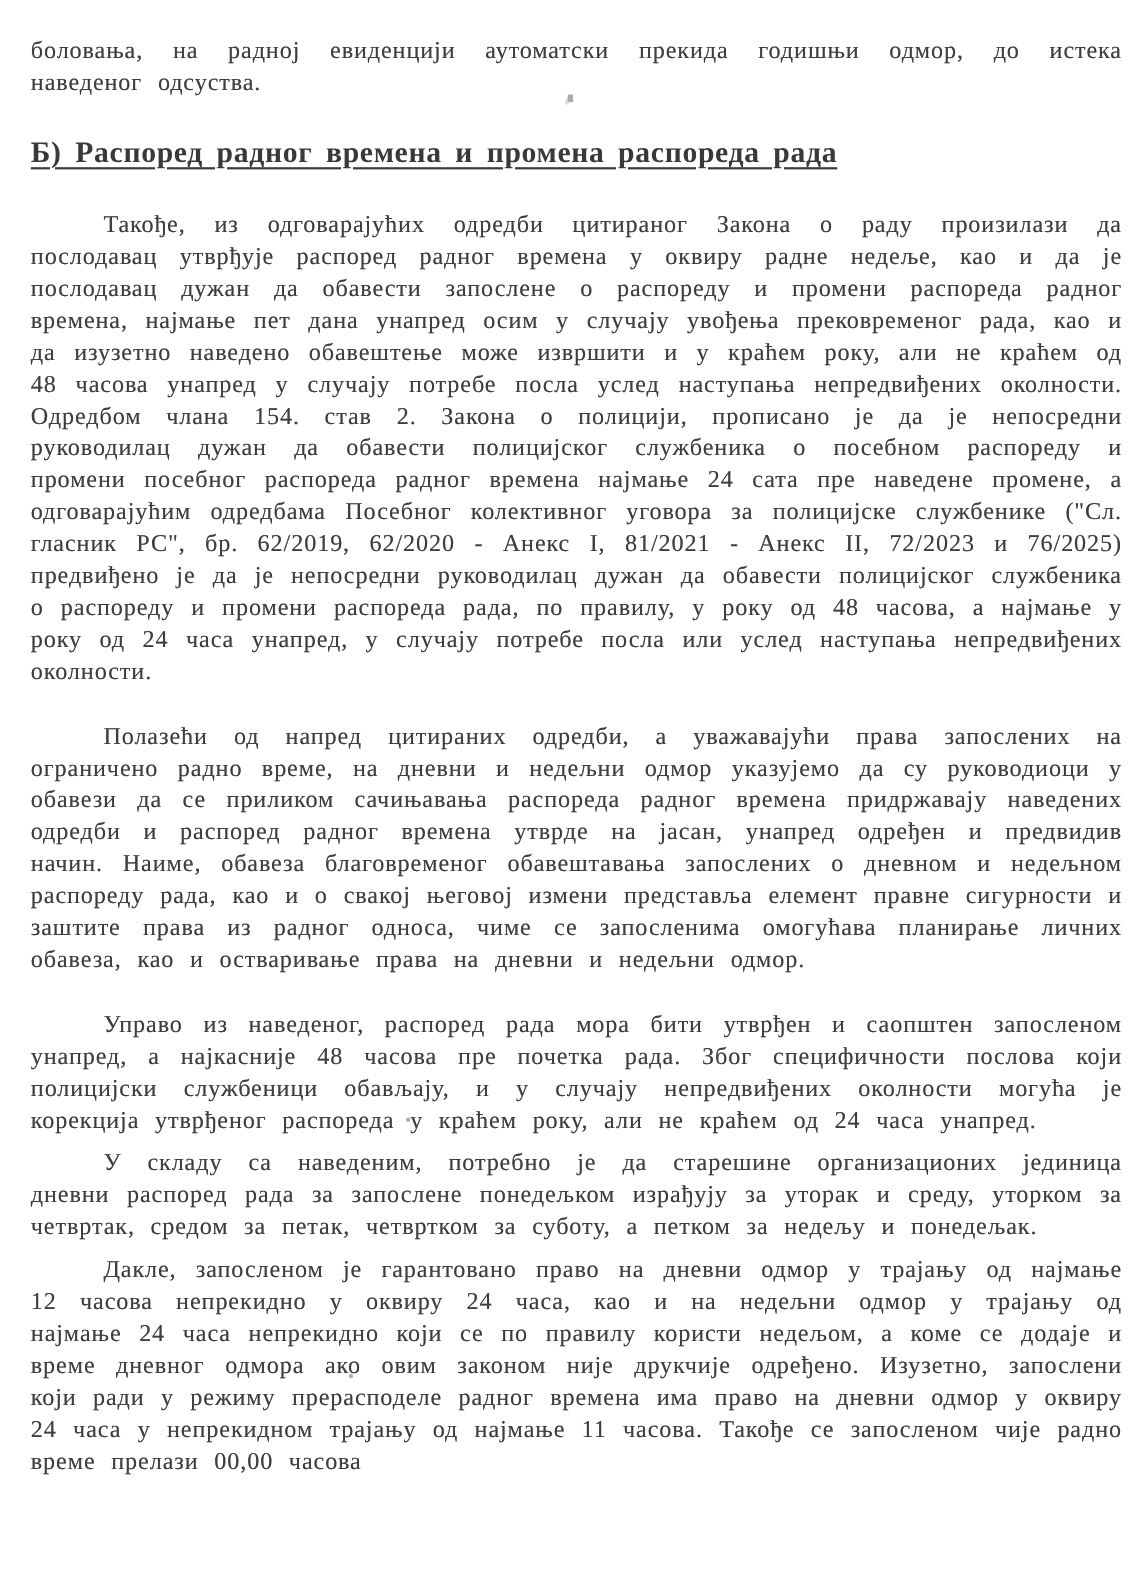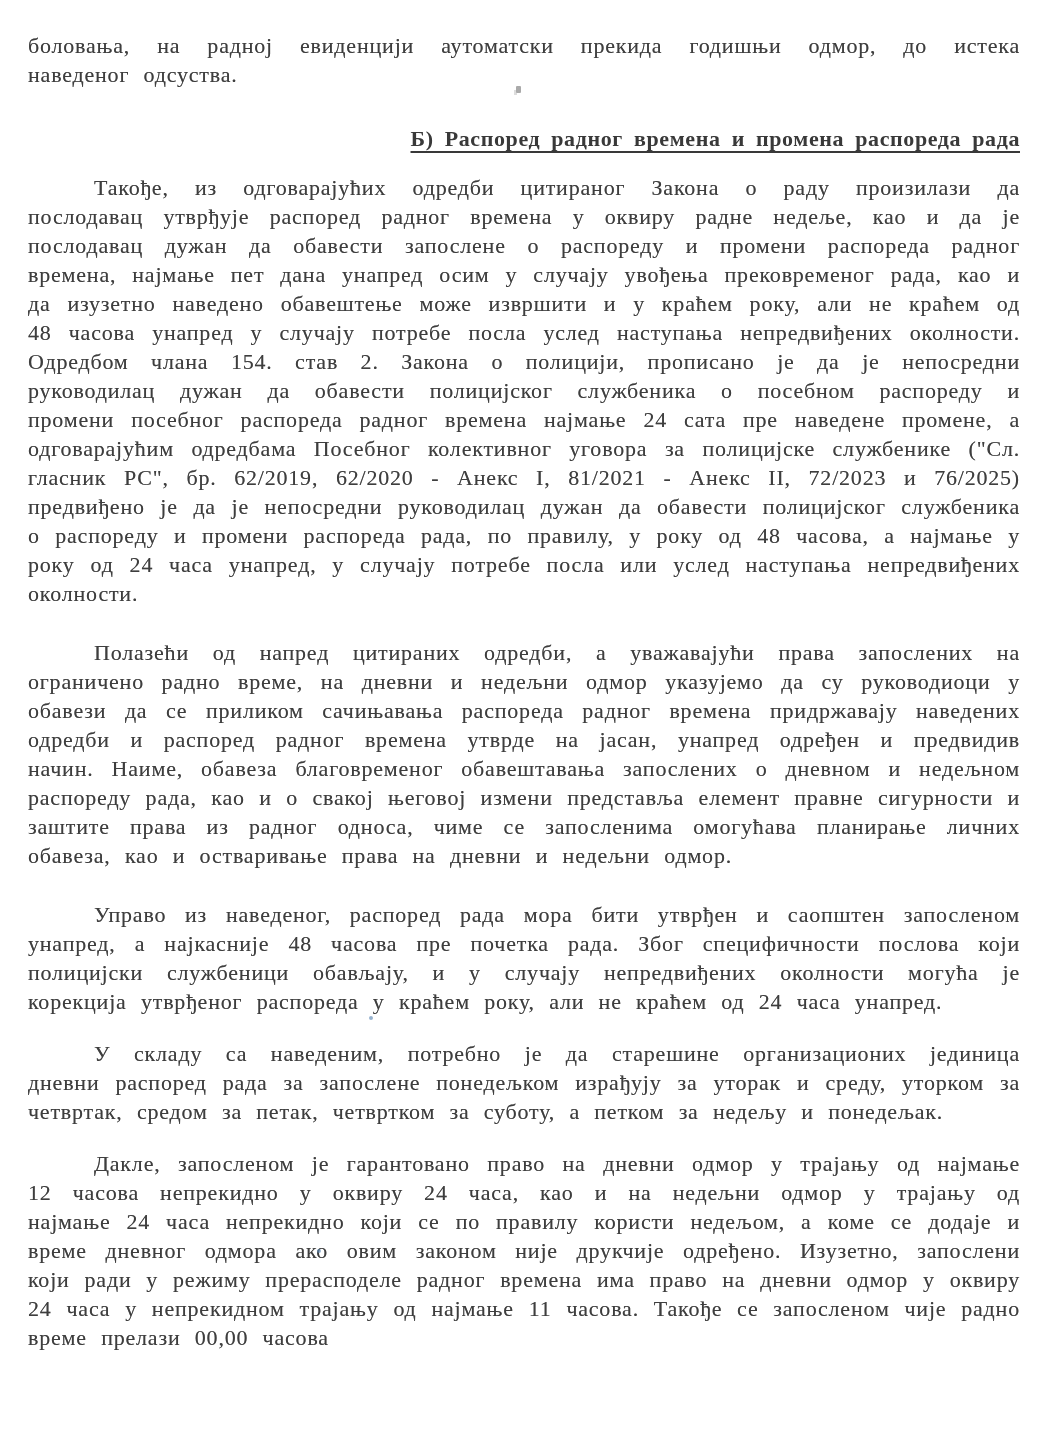--- a/index.html
+++ b/index.html
@@ -25,35 +25,35 @@
     filter: blur(0.28px) contrast(1.02);
   }
   .para {
     margin: 0;
     text-shadow: 0 0 0.5px rgba(70, 70, 70, 0.55);
   }
   .indent { text-indent: 66px; }
   .continuation { text-indent: 0; }
   .heading {
     margin: 35px 0 0 0;
-    font-size: 22px;
+    font-size: 27px;
     font-weight: bold;
-    text-align: right;
+    text-align: left;
     letter-spacing: 0.6px;
     word-spacing: 5px;
     color: #3a3a3a;
   }
   .heading .heading-text {
     text-decoration: underline;
     text-decoration-thickness: 2px;
     text-underline-offset: 5px;
   }
-  .gap-lg { margin-top: 20px; }
+  .gap-lg { margin-top: 36px; }
   .gap-md { margin-top: 30px; }
-  .gap-sm { margin-top: 23px; }
+  .gap-sm { margin-top: 10px; }
   .speck {
     position: absolute;
     pointer-events: none;
   }
   .speck-gray {
     left: 516px; top: 86px;
     width: 5px; height: 7px;
     background: #8d8d8d;
     opacity: 0.75;
     border-radius: 1px;

